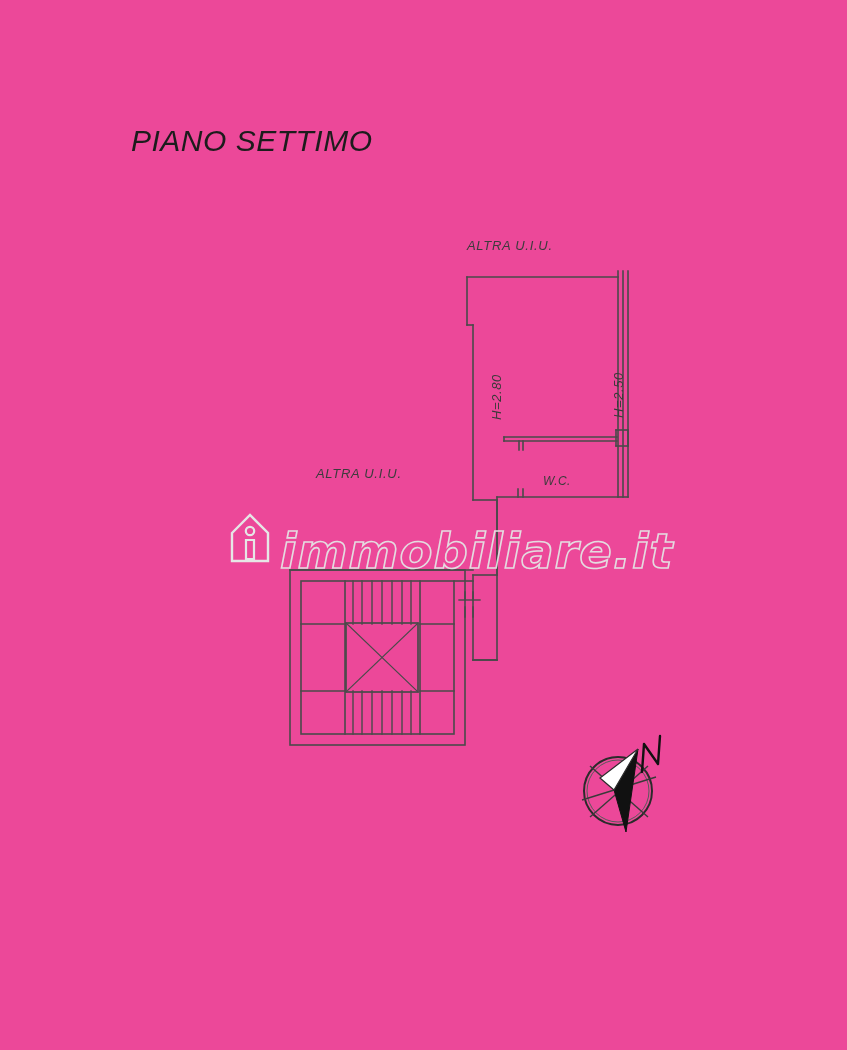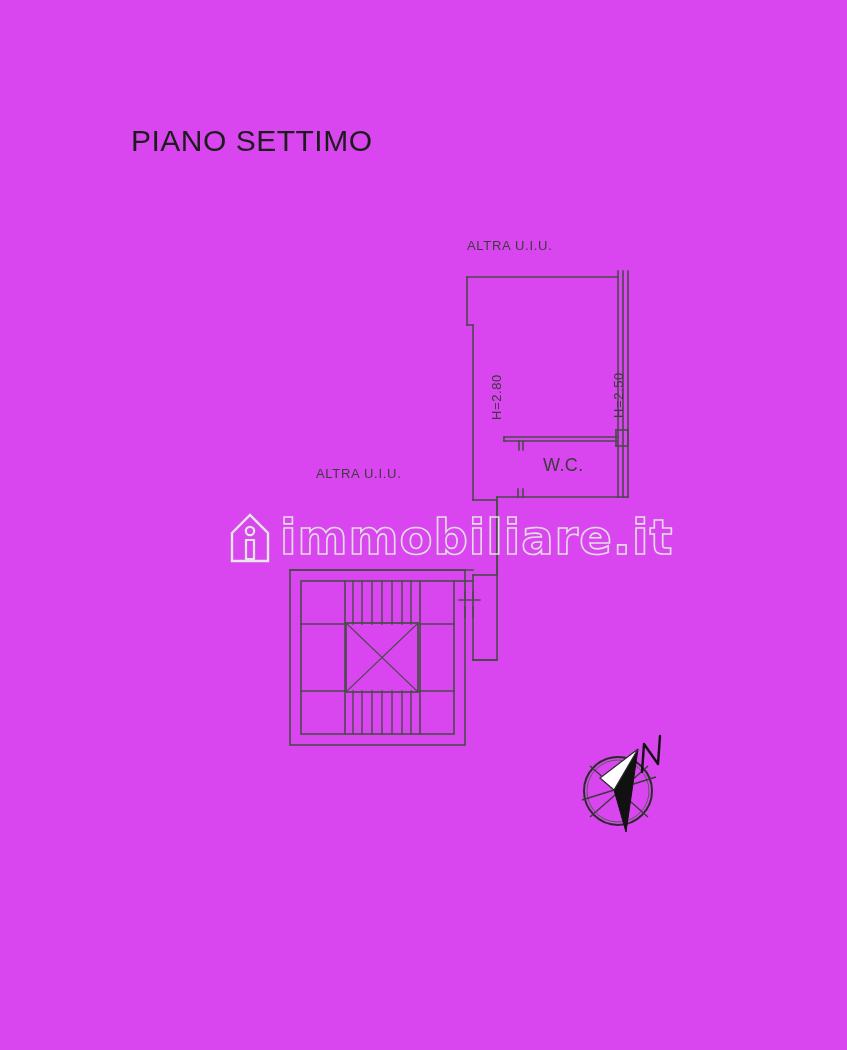--- a/index.html
+++ b/index.html
@@ -12,21 +12,22 @@
     width: 847px;
     height: 1050px;
     position: relative;
     overflow: hidden;
     font-family: "Liberation Sans", sans-serif;
     color: #1a1a1a;
   }
   #plan-root {
     position: absolute;
     inset: 0;
-    background: #d946ef;
+    background: #ec4899;
+    font-style: italic;
   }
   .plan-title {
     position: absolute;
     left: 131px;
     top: 124px;
     font-size: 30px;
     font-weight: 400;
     letter-spacing: 0.5px;
     color: #1c1c1c;
     white-space: nowrap;
@@ -35,21 +36,21 @@
   .room-label {
     position: absolute;
     font-size: 13px;
     letter-spacing: 0.7px;
     color: #3c3c3c;
     white-space: nowrap;
     font-family: "Liberation Sans", sans-serif;
   }
   .label-altra-top  { left: 467px; top: 238px; }
   .label-altra-left { left: 316px; top: 466px; }
-  .label-wc         { left: 543px; top: 455px; font-size: 18px; letter-spacing: 0.4px; }
+  .label-wc         { left: 543px; top: 474px; font-size: 12px; letter-spacing: 0.4px; }
 
   .height-label {
     position: absolute;
     font-size: 13px;
     letter-spacing: 0.6px;
     color: #3a3a3a;
     white-space: nowrap;
     transform-origin: 0 0;
     transform: rotate(-90deg);
     font-family: "Liberation Sans", sans-serif;
@@ -70,21 +71,21 @@
     position: absolute;
     left: 224px;
     top: 507px;
     width: 404px;
     height: 62px;
     pointer-events: none;
   }
   .wm-text {
     position: absolute;
     left: 56px;
-    top: 2px;
+    top: 16px;
     font-size: 48px;
     font-weight: 700;
     letter-spacing: 1px;
     color: rgba(255,255,255,0.0);
     -webkit-text-stroke: 1.6px rgba(228,228,228,0.95);
     font-family: "DejaVu Sans", sans-serif;
     white-space: nowrap;
   }
   .compass {
     position: absolute;

